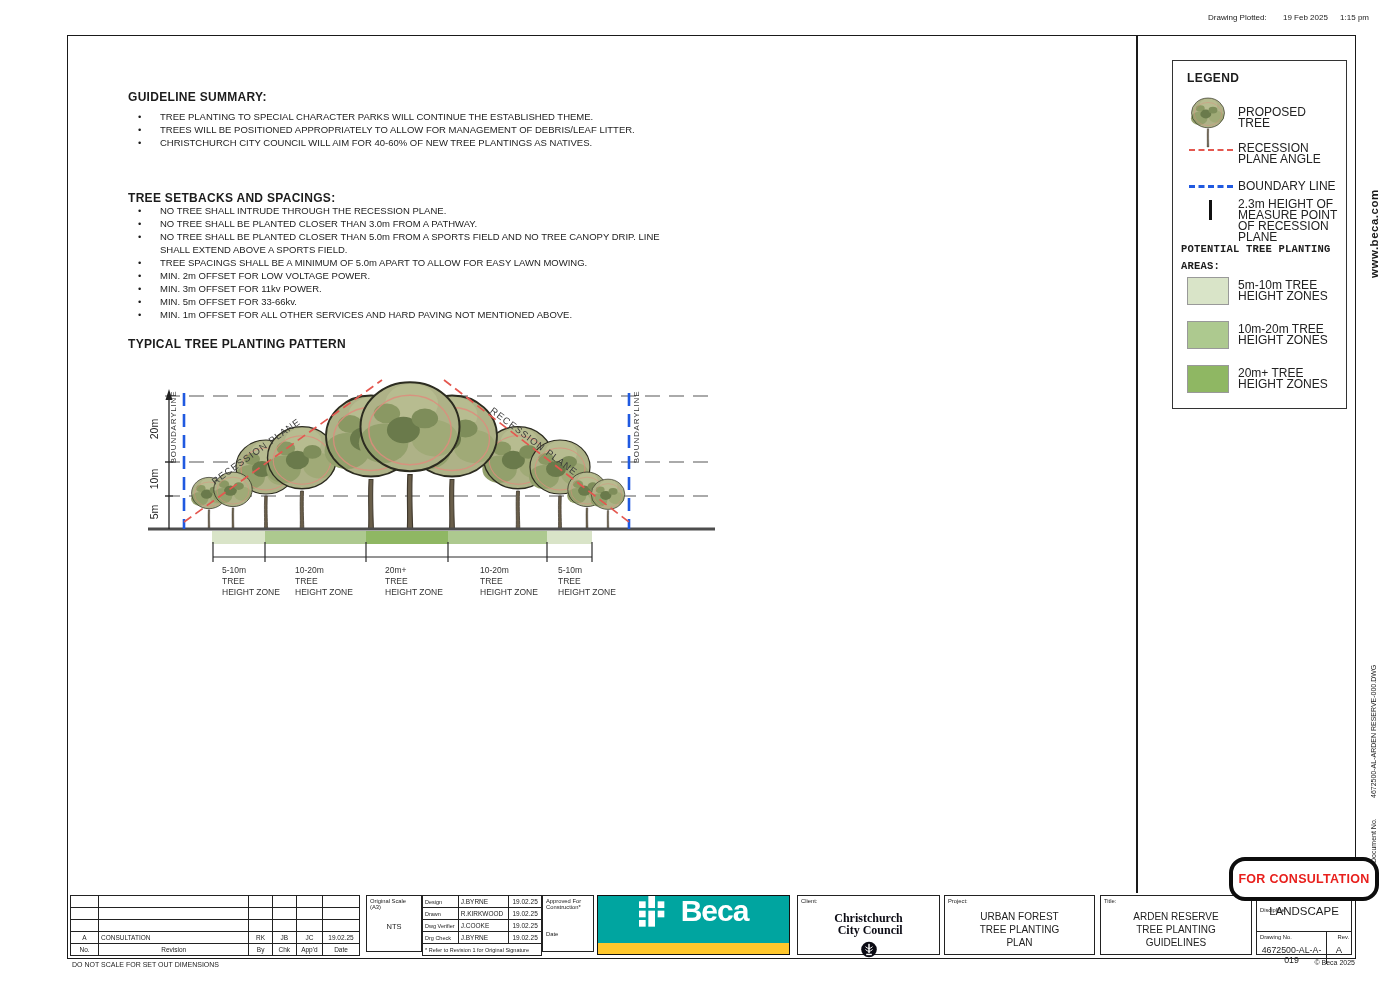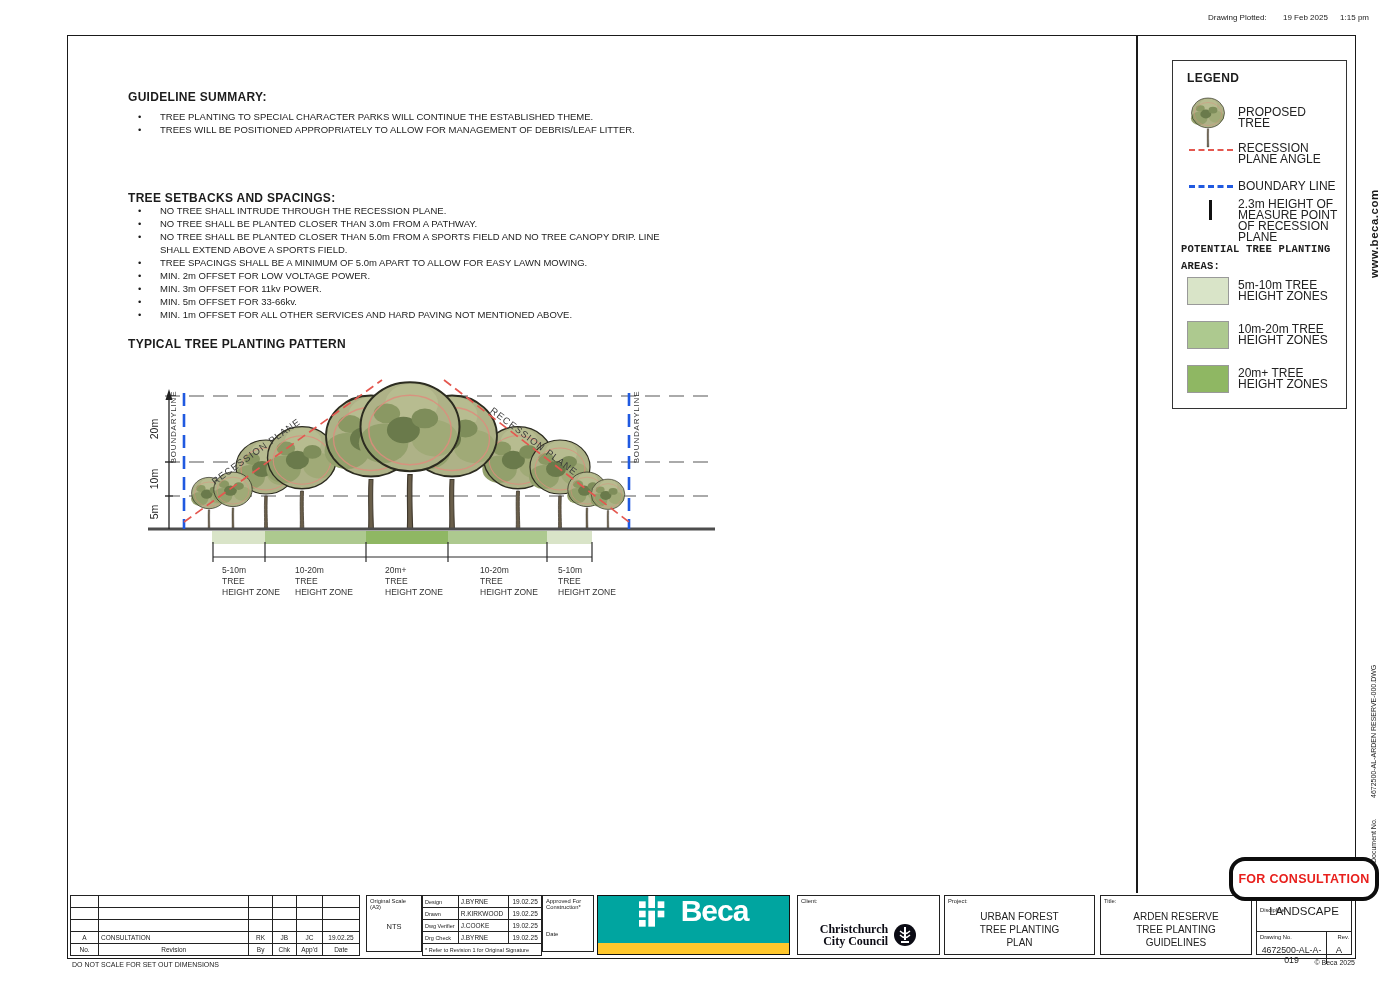--- a/index.html
+++ b/index.html
@@ -53,21 +53,21 @@
   .scale-box{left:366px;top:895px;width:56px;height:57px;}
   .signoff{left:422px;top:895px;width:120px;}
   .approved-box{left:542px;top:895px;width:52px;height:57px;}
 
   .beca-box{left:597px;top:895px;width:193px;height:60px;border:1.2px solid #111;box-sizing:border-box;}
   .beca-teal{width:100%;height:47px;background:#00a5a0;display:flex;justify-content:center;gap:10px;}
   .beca-word{color:#fff;font-size:30px;font-weight:bold;letter-spacing:-1px;line-height:1;}
   .beca-yellow{width:100%;height:10.6px;background:#ffc72c;}
 
   .client-box{left:797px;top:895px;width:143px;height:60px;}
-  .ccc-wrap{display:flex;align-items:center;justify-content:center;height:46px;margin-top:8px;gap:5px;}
+  .ccc-wrap{display:flex;align-items:center;justify-content:center;height:46px;margin-top:8px;gap:5px;flex-direction:column;}
   .ccc-text{font-family:"Liberation Serif",serif;font-weight:bold;font-size:12px;line-height:12px;text-align:right;color:#0b0b14;}
   .project-box{left:944px;top:895px;width:151px;height:60px;}
   .title-box{left:1100px;top:895px;width:152px;height:60px;}
   .center-3l{margin-top:6px;text-align:center;font-size:10px;line-height:13px;color:#222;}
   .disc-box{left:1256px;top:895px;width:96px;height:60px;}
   .disc-top{height:26px;border-bottom:1.2px solid #222;position:relative;}
   .disc-val{text-align:center;font-size:11.5px;margin-top:9px;}
   .disc-bottom{display:flex;height:32px;}
   .dwgno{flex:1;position:relative;border-right:1.2px solid #222;}
   .dwgno-val{text-align:center;font-size:8.8px;margin-top:13px;}
@@ -89,20 +89,21 @@
     <span class="val">1:15 pm</span>
   </div>
 
   <div class="abs main-border"></div>
   <div class="abs divider"></div>
 
   <div class="abs h-section" style="left:128px;top:90px;">GUIDELINE SUMMARY:</div>
   <ul class="bullets abs" style="left:130px;top:110px;">
     <li>TREE PLANTING TO SPECIAL CHARACTER PARKS WILL CONTINUE THE ESTABLISHED THEME.</li>
     <li>TREES WILL BE POSITIONED APPROPRIATELY TO ALLOW FOR MANAGEMENT OF DEBRIS/LEAF LITTER.</li>
+    <li>CHRISTCHURCH CITY COUNCIL WILL AIM FOR 40-60% OF NEW TREE PLANTINGS AS NATIVES.</li>
   </ul>
 
   <div class="abs h-section" style="left:128px;top:178px;margin-top:13px;">TREE SETBACKS AND SPACINGS:</div>
   <ul class="bullets abs" style="left:130px;top:204px;">
     <li>NO TREE SHALL INTRUDE THROUGH THE RECESSION PLANE.</li>
     <li>NO TREE SHALL BE PLANTED CLOSER THAN 3.0m FROM A PATHWAY.</li>
     <li>NO TREE SHALL BE PLANTED CLOSER THAN 5.0m FROM A SPORTS FIELD AND NO TREE CANOPY DRIP. LINE SHALL EXTEND ABOVE A SPORTS FIELD.</li>
     <li>TREE SPACINGS SHALL BE A MINIMUM OF 5.0m APART TO ALLOW FOR EASY LAWN MOWING.</li>
     <li>MIN. 2m OFFSET FOR LOW VOLTAGE POWER.</li>
     <li>MIN. 3m OFFSET FOR 11kv POWER.</li>

